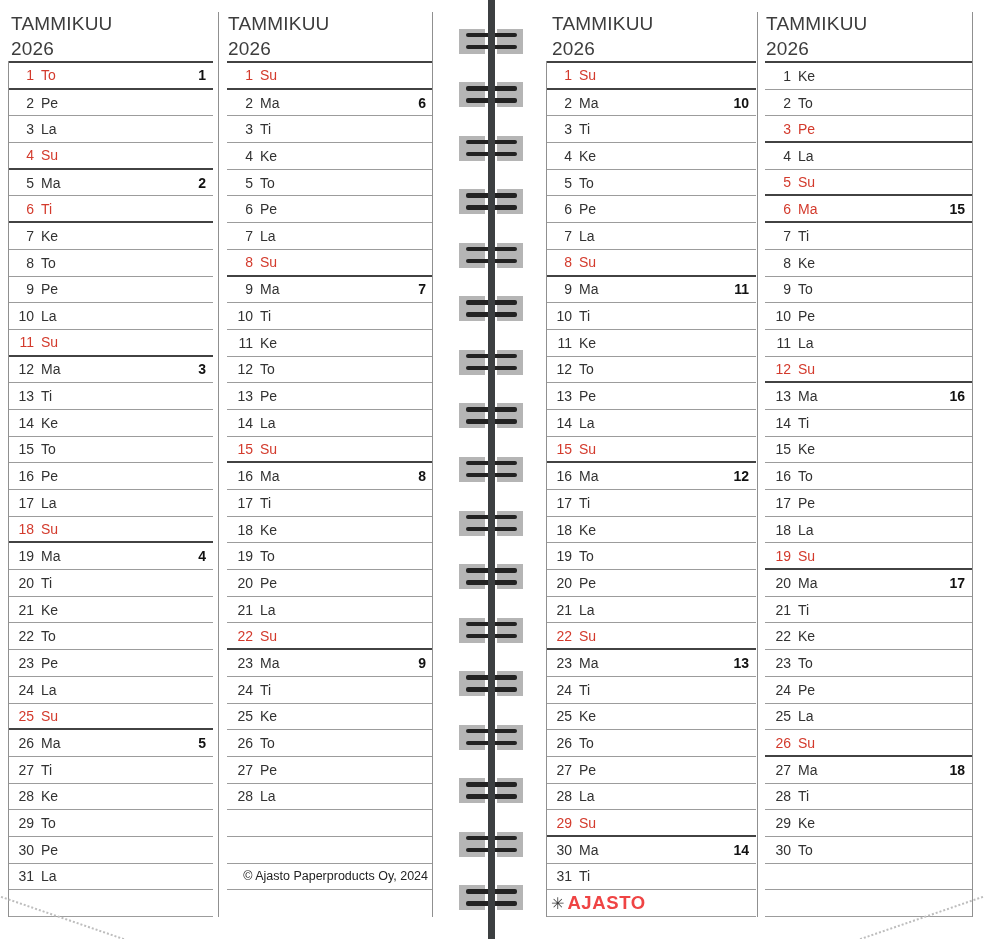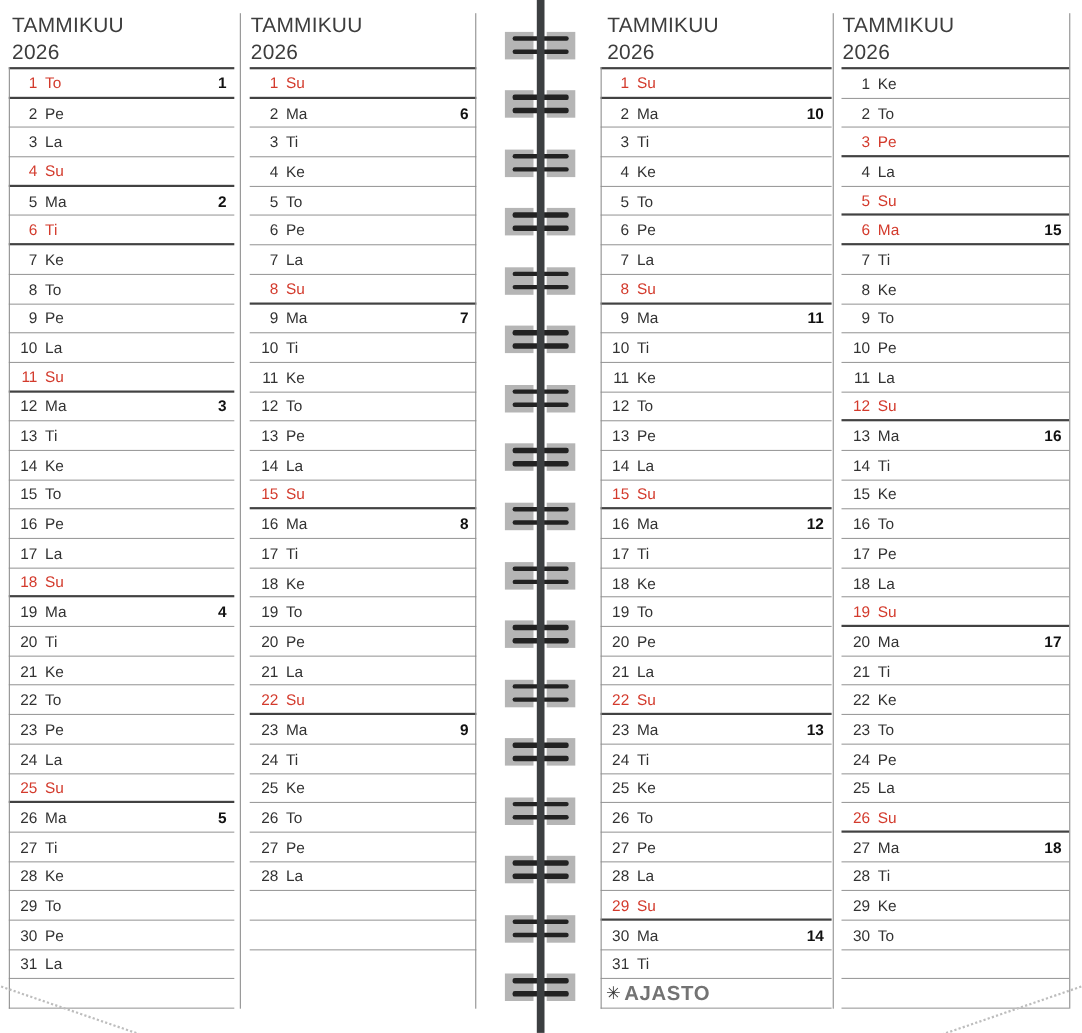--- a/index.html
+++ b/index.html
@@ -12,21 +12,21 @@
        display:flex;align-items:center;font-size:14px;color:#323232;padding-right:7px;}
   .row.dark{border-bottom:2px solid #424242;}
   .row .dnum{width:26px;text-align:right;flex:0 0 auto;}
   .row .dwd{margin-left:7px;flex:0 0 auto;}
   .row .spacer{flex:1 1 auto;}
   .row .wk{font-weight:700;color:#111;font-size:14px;}
   .row.red{color:#d33a2c;}
   .row.copyright{justify-content:flex-end;font-size:12.5px;color:#222;padding-right:5px;}
   .row.brand{padding-left:5px;color:#333;}
   .brand-icon{font-size:16px;margin-right:3px;color:#3a3a3a;}
-  .brand-text{font-size:18.5px;font-weight:600;letter-spacing:.6px;color:#737373;}
+  .brand-text{font-size:18.5px;font-weight:600;letter-spacing:.6px;color:#ef4444;}
 
   .vline{position:absolute;width:1px;background:#909090;}
 
   .binding-bar{position:absolute;left:488px;top:0;width:7px;height:939px;background:#3c3f41;z-index:5;}
   .bind-unit{position:absolute;z-index:4;}
   .pad{position:absolute;width:26px;height:25px;background:#b5b5b5;}
   .rod{position:absolute;left:466px;width:51px;height:4.5px;background:#222;border-radius:2px;z-index:6;}
 
   .corner-dots{position:absolute;border-top:2.5px dotted #bdbdbd;width:150px;z-index:2;}
   .corner-dots.bl{left:-10px;top:892px;transform:rotate(19deg);transform-origin:left top;}
@@ -348,20 +348,23 @@
           <span class="dwd">Pe</span>
           <span class="spacer"></span>
         </div>
         <div class="row">
           <span class="dnum">28</span>
           <span class="dwd">La</span>
           <span class="spacer"></span>
         </div>
         <div class="row "></div>
         <div class="row "></div>
+        <div class="row copyright">
+          <span>© Ajasto Paperproducts Oy, 2024</span>
+        </div>
       </div>
       <div class="month-header" style="left: 552px;">
         <div>TAMMIKUU</div>
         <div>2026</div>
       </div>
       <div class="rows" style="left: 546px; width: 210px;">
         <div class="row red dark">
           <span class="dnum">1</span>
           <span class="dwd">Su</span>
           <span class="spacer"></span>

